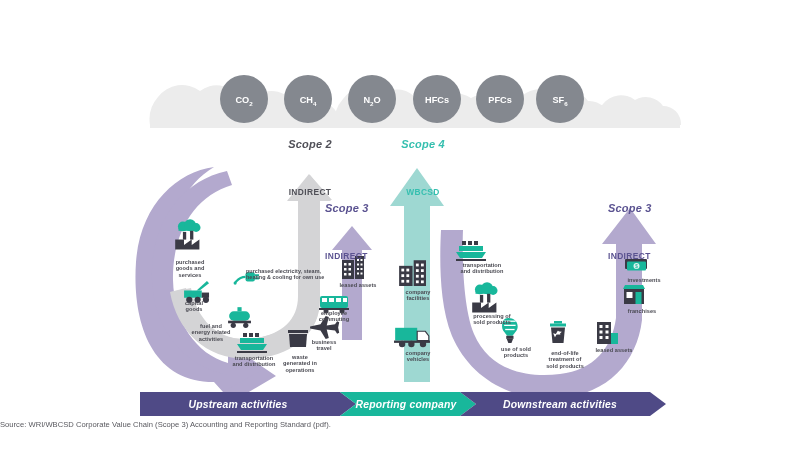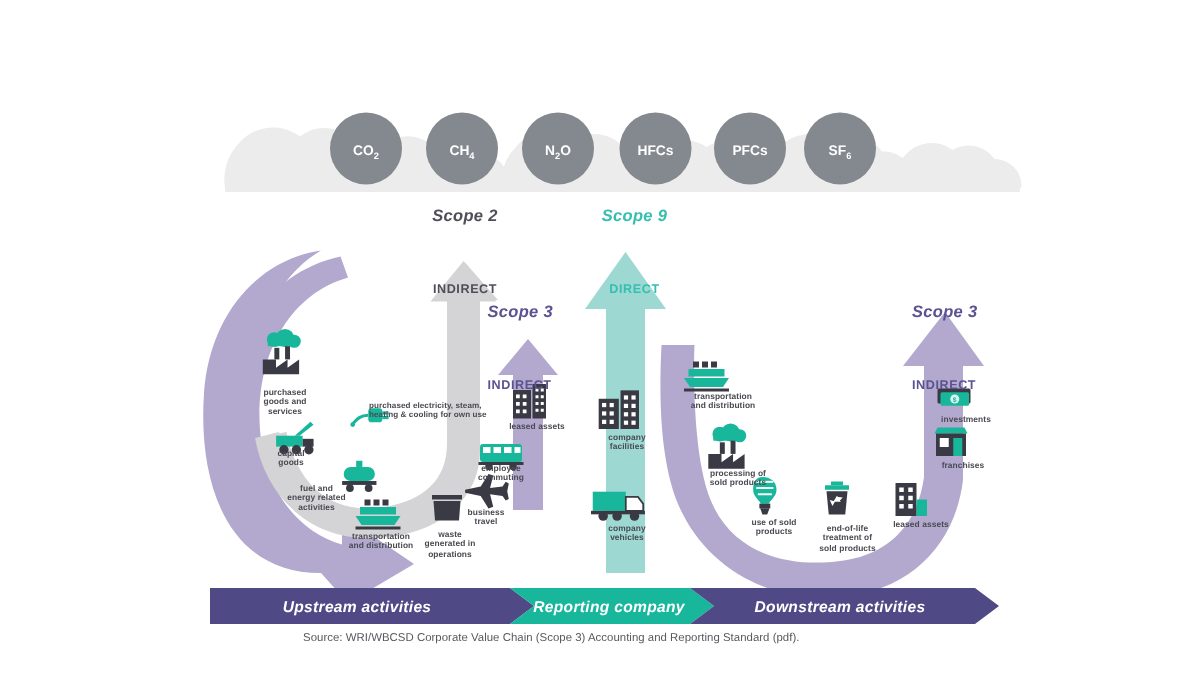--- a/index.html
+++ b/index.html
@@ -12,21 +12,21 @@
   svg.layer{position:absolute;left:0;top:0;width:800px;height:461px;}
   .lbl{position:absolute;color:#4a4a52;text-align:center;line-height:1.15;
        font-size:5.6px;font-weight:700;letter-spacing:.05px;}
   .lbl.wide{font-size:5.4px;}
   .scope-title{position:absolute;text-align:center;line-height:1.2;}
   .scope-title .s-name{display:block;font-style:italic;font-weight:700;font-size:11px;letter-spacing:.2px;}
   .scope-title .s-sub{display:block;font-weight:700;font-size:8.4px;letter-spacing:.4px;margin-top:36px;}
   .gas-txt{font-size:9.2px;font-weight:700;fill:#ffffff;font-family:"Liberation Sans",sans-serif;}
   .gas-sub{font-size:6.2px;font-weight:700;fill:#ffffff;}
   .band-txt{font-style:italic;font-weight:700;font-size:10.4px;fill:#ffffff;letter-spacing:.2px;}
-  .src{position:absolute;left:0;top:420px;width:735px;text-align:center;
+  .src{position:absolute;left:0;top:420px;width:735px;text-align:left;
        font-size:7.6px;color:#58585e;letter-spacing:.02px;}
 </style>
 </head>
 <body>
 
 <div id="stage">
 
   <svg class="layer" viewBox="0 0 800 461">
     <g fill="#ECECEC">
       <path d="M150 125 a34 34 0 0 1 8-28 a30 30 0 0 1 42-6 a26 26 0 0 1 38 6 a22 22 0 0 1 26 28 z"></path>
@@ -338,22 +338,22 @@
       <text class="gas-txt" x="560" y="103" text-anchor="middle"><tspan>SF</tspan><tspan class="gas-sub" dy="3">6</tspan></text>
     </g>
   </svg>
 
   <div class="scope-title" style="left:262px;top:138px;width:96px;color:#4F4F57;text-align:center;">
     <span class="s-name">Scope 2</span>
     <span class="s-sub">INDIRECT</span>
   </div>
 
   <div class="scope-title" style="left:375px;top:138px;width:96px;color:#35BFAF;">
-    <span class="s-name">Scope 9</span>
-    <span class="s-sub">DIRECT</span>
+    <span class="s-name">Scope 4</span>
+    <span class="s-sub">WBCSD</span>
   </div>
 
   <div class="scope-title" style="left:325px;top:202px;width:90px;color:#5B5391;text-align:left;">
     <span class="s-name">Scope 3</span>
     <span class="s-sub">INDIRECT</span>
   </div>
 
   <div class="scope-title" style="left:608px;top:202px;width:90px;color:#5B5391;text-align:left;">
     <span class="s-name">Scope 3</span>
     <span class="s-sub">INDIRECT</span>

